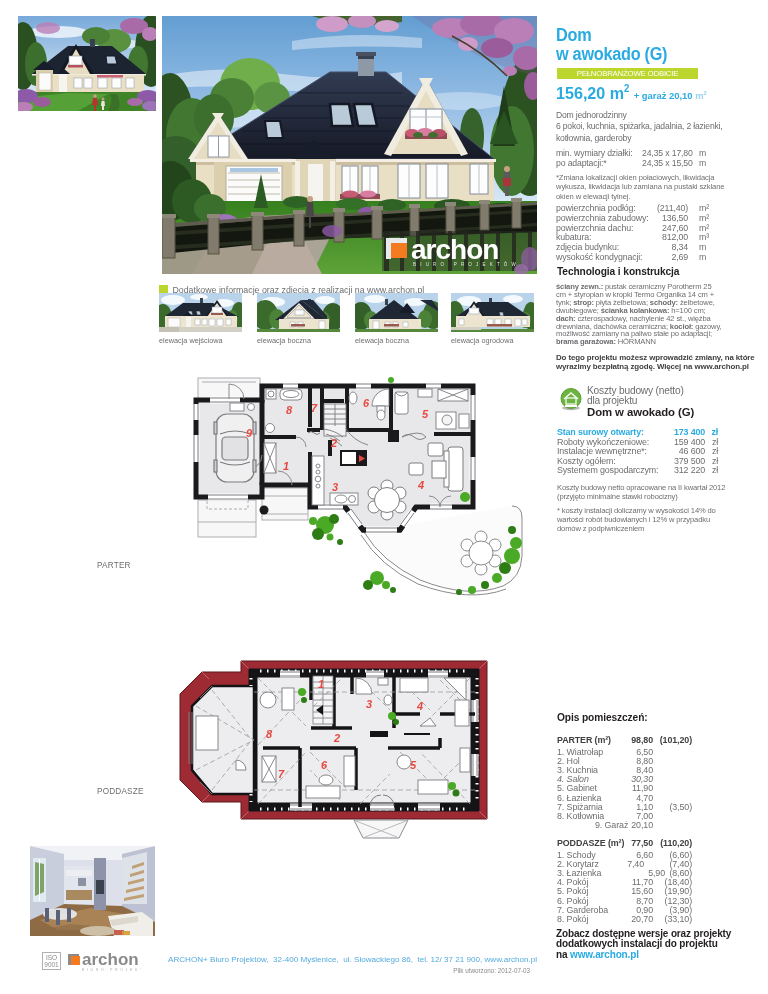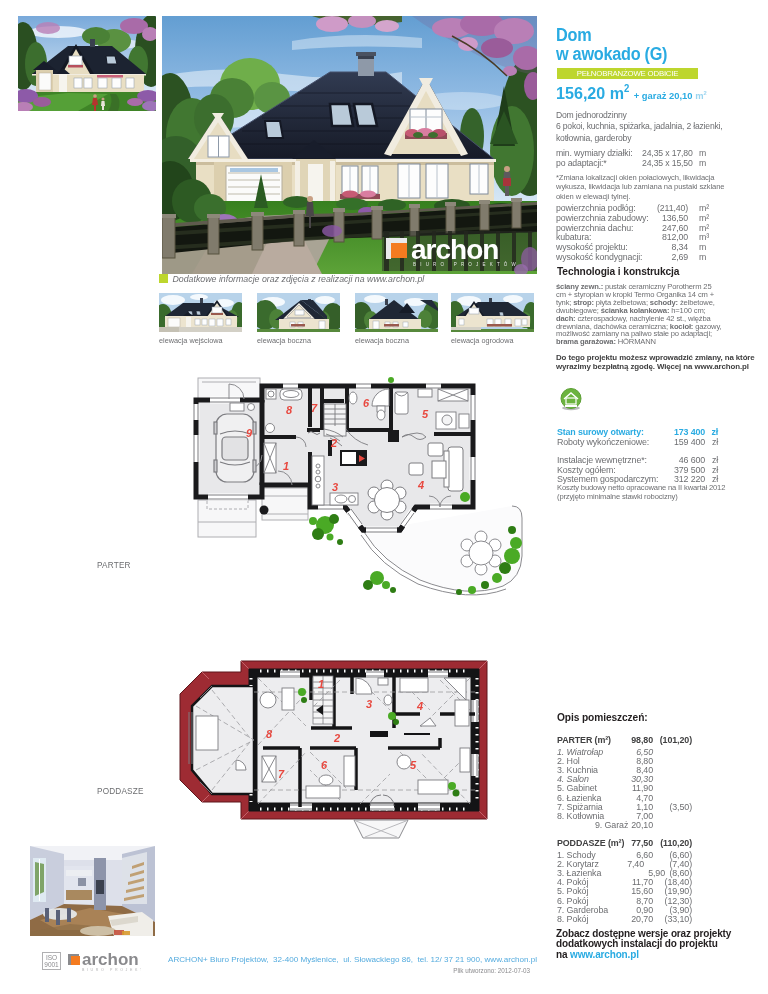--- a/index.html
+++ b/index.html
@@ -319,21 +319,21 @@
         </g>
     <path d="M224 222 h21 v5 h-16 v16 h-5 z" fill="#e9eaec"></path>
     <rect x="229" y="227" width="16" height="15" fill="#f47b20"></rect>
     <ellipse cx="368" cy="243" rx="9" ry="12" fill="#8a5c9c" opacity=".8"></ellipse>
     <ellipse cx="359" cy="254" rx="7" ry="6" fill="#9a6bae" opacity=".8"></ellipse>
     <text x="249" y="243" font-family="Liberation Sans,sans-serif" font-size="28" font-weight="bold" fill="#fff" letter-spacing="-1">archon</text>
     <text x="251" y="250" font-family="Liberation Sans,sans-serif" font-size="4.5" letter-spacing="4.2" fill="#e8e8e8">BIURO PROJEKTÓW</text>
   </g>
 </svg>
 
-<div class="abs" style="left:159px;top:268px;width:400px;height:12px;font-style:italic;">
+<div class="abs" style="left:159px;top:279px;width:400px;height:12px;">
   <span style="display:inline-block;width:9px;height:9px;background:#bdd62e;vertical-align:-1px;"></span>
   <span class="gray" style="font-size:8.8px;"> Dodatkowe informacje oraz zdjęcia z realizacji na www.archon.pl</span>
 </div>
 
 <svg class="abs" style="left:159px;top:293px;" width="83" height="39" viewBox="0 0 83 39">
   <rect width="83" height="39" fill="#b8d3ea"></rect>
   <g fill="#f4f9fd">
         <ellipse cx="14" cy="7" rx="12" ry="5"></ellipse>
         <ellipse cx="65" cy="10" rx="10" ry="4"></ellipse>
         <ellipse cx="40" cy="4" rx="9" ry="3"></ellipse>
@@ -966,55 +966,57 @@
   <div style="position:relative;"><span>po adaptacji:*</span><span style="position:absolute;left:86px;">24,35 x 15,50</span><span style="position:absolute;left:143px;top:0;">m</span></div>
 </div>
 
 <div class="abs gray" style="left:556px;top:173px;width:174px;font-size:7.6px;letter-spacing:-.1px;line-height:9.3px;">*Zmiana lokalizacji okien połaciowych, likwidacja wykusza, likwidacja lub zamiana na pustaki szklane okien w elewacji tylnej.</div>
 
 <div class="abs gray" style="left:556px;top:204px;width:164px;font-size:8.8px;letter-spacing:-.15px;line-height:9.8px;">
   <div style="position:relative;"><span>powierzchnia podłóg:</span><span style="position:absolute;right:32px;">(211,40)</span><span style="position:absolute;left:143px;top:0;">m²</span></div>
   <div style="position:relative;"><span>powierzchnia zabudowy:</span><span style="position:absolute;right:32px;">136,50</span><span style="position:absolute;left:143px;top:0;">m²</span></div>
   <div style="position:relative;"><span>powierzchnia dachu:</span><span style="position:absolute;right:32px;">247,60</span><span style="position:absolute;left:143px;top:0;">m²</span></div>
   <div style="position:relative;"><span>kubatura:</span><span style="position:absolute;right:32px;">812,00</span><span style="position:absolute;left:143px;top:0;">m³</span></div>
-  <div style="position:relative;"><span>wysokość projektu:</span><span style="position:absolute;right:32px;">8,34</span><span style="position:absolute;left:143px;top:0;">m</span></div>
+  <div style="position:relative;"><span>zdjęcia budynku:</span><span style="position:absolute;right:32px;">8,34</span><span style="position:absolute;left:143px;top:0;">m</span></div>
   <div style="position:relative;"><span>wysokość kondygnacji:</span><span style="position:absolute;right:32px;">2,69</span><span style="position:absolute;left:143px;top:0;">m</span></div>
 </div>
 
 <div class="abs" style="left:557px;top:266px;font-size:10.2px;letter-spacing:-.1px;font-weight:bold;color:#231f20;">Technologia i konstrukcja</div>
 
 <div class="abs gray" style="left:556px;top:283px;width:166px;font-size:7.6px;letter-spacing:-.15px;line-height:7.9px;"><b>ściany zewn.:</b> pustak ceramiczny Porotherm 25 cm + styropian w kropki Termo Organika 14 cm + tynk; <b>strop:</b> płyta żelbetowa; <b>schody:</b> żelbetowe, dwubiegowe; <b>ścianka kolankowa:</b> h=100 cm; <b>dach:</b> czterospadowy, nachylenie 42 st., więźba drewniana, dachówka ceramiczna; <b>kocioł:</b> gazowy, możliwość zamiany na paliwo stałe po adaptacji; <b>brama garażowa:</b> HÖRMANN</div>
 
 <div class="abs" style="left:556px;top:354px;width:200px;font-size:7.9px;letter-spacing:-.1px;line-height:8.8px;font-weight:bold;color:#404041;">Do tego projektu możesz wprowadzić zmiany, na które wyrazimy bezpłatną zgodę. Więcej na www.archon.pl</div>
 
 <svg class="abs" style="left:560px;top:388px;" width="24" height="24" viewBox="0 0 24 24">
   <ellipse cx="11" cy="20" rx="9" ry="2.2" fill="#b9babc"></ellipse>
   <circle cx="11" cy="10.5" r="10" fill="#6cb33f"></circle>
   <circle cx="11" cy="10.5" r="10" fill="none" stroke="#5a9e33" stroke-width="1"></circle>
   <path d="M4 11 L11 5 L18 11" fill="none" stroke="#fff" stroke-width="1.4"></path>
   <rect x="6" y="10" width="10" height="6" fill="none" stroke="#fff" stroke-width="1.2"></rect>
   <path d="M5 17 h12 v2 h-12 z" fill="#fff"></path>
 </svg>
 
+<div class="abs" style="left:587px;top:386px;font-size:10.2px;line-height:10.4px;color:#6d6e71;letter-spacing:-.2px;">Koszty budowy (netto)<br>dla projektu<br><b style="color:#231f20;font-size:11.4px;letter-spacing:-.1px;">Dom w awokado (G)</b></div>
 
 <div class="abs gray" style="left:557px;top:428px;width:161px;font-size:8.9px;letter-spacing:-.15px;line-height:9.5px;">
   <div style="position:relative;color:#29abe2;font-weight:bold;"><span>Stan surowy otwarty:</span><span style="position:absolute;right:13px;">173 400</span><span style="position:absolute;right:0px;">zł</span></div>
   <div style="position:relative;"><span>Roboty wykończeniowe:</span><span style="position:absolute;right:13px;">159 400</span><span style="position:absolute;right:0px;">zł</span></div>
-  <div style="position:relative;margin-top:9px;"><span>Instalacje wewnętrzne*:</span><span style="position:absolute;right:13px;">46 600</span><span style="position:absolute;right:0px;">zł</span></div>
+  <div style="position:relative;"><span>Instalacje wewnętrzne*:</span><span style="position:absolute;right:13px;">46 600</span><span style="position:absolute;right:0px;">zł</span></div>
   <div style="position:relative;"><span>Koszty ogółem:</span><span style="position:absolute;right:13px;">379 500</span><span style="position:absolute;right:0px;">zł</span></div>
   <div style="position:relative;"><span>Systemem gospodarczym:</span><span style="position:absolute;right:13px;">312 220</span><span style="position:absolute;right:0px;">zł</span></div>
 </div>
 
 <div class="abs gray" style="left:557px;top:483px;width:180px;font-size:7.6px;letter-spacing:-.15px;line-height:9.2px;">Koszty budowy netto opracowane na II kwartał 2012 (przyjęto minimalne stawki robocizny)</div>
+<div class="abs gray" style="left:557px;top:506px;width:176px;font-size:7.6px;letter-spacing:-.15px;line-height:9.2px;">* koszty instalacji doliczamy w wysokości 14% do wartości robót budowlanych i 12% w przypadku domów z podpiwniczeniem</div>
 
 <div class="abs" style="left:557px;top:712px;font-size:10.2px;letter-spacing:-.1px;font-weight:bold;color:#231f20;">Opis pomieszczeń:</div>
 
 <div class="abs" style="left:557px;top:736px;width:135px;font-size:8.9px;letter-spacing:-.1px;line-height:9.1px;color:#6d6e71;">
   <div style="position:relative;font-weight:bold;color:#404041;margin-bottom:3px;"><span style="font-size:8.9px;">PARTER (m²)</span><span style="position:absolute;right:39px;">98,80</span><span style="position:absolute;right:0px;">(101,20)</span></div>
-  <div style="position:relative;font-style:italic;"><span>1. Wiatrołap</span><span style="position:absolute;right:39px;">6,50</span></div>
+  <div style="position:relative;"><span>1. Wiatrołap</span><span style="position:absolute;right:39px;">6,50</span></div>
   <div style="position:relative;"><span>2. Hol</span><span style="position:absolute;right:39px;">8,80</span></div>
   <div style="position:relative;"><span>3. Kuchnia</span><span style="position:absolute;right:39px;">8,40</span></div>
   <div style="position:relative;font-style:italic;"><span>4. Salon</span><span style="position:absolute;right:39px;">30,30</span></div>
   <div style="position:relative;"><span>5. Gabinet</span><span style="position:absolute;right:39px;">11,90</span></div>
   <div style="position:relative;"><span>6. Łazienka</span><span style="position:absolute;right:39px;">4,70</span></div>
   <div style="position:relative;"><span>7. Spiżarnia</span><span style="position:absolute;right:39px;">1,10</span><span style="position:absolute;right:0px;">(3,50)</span></div>
   <div style="position:relative;"><span>8. Kotłownia</span><span style="position:absolute;right:39px;">7,00</span></div>
   <div style="position:relative;padding-left:38px;"><span>9. Garaż</span><span style="position:absolute;right:39px;">20,10</span></div>
 </div>
 

